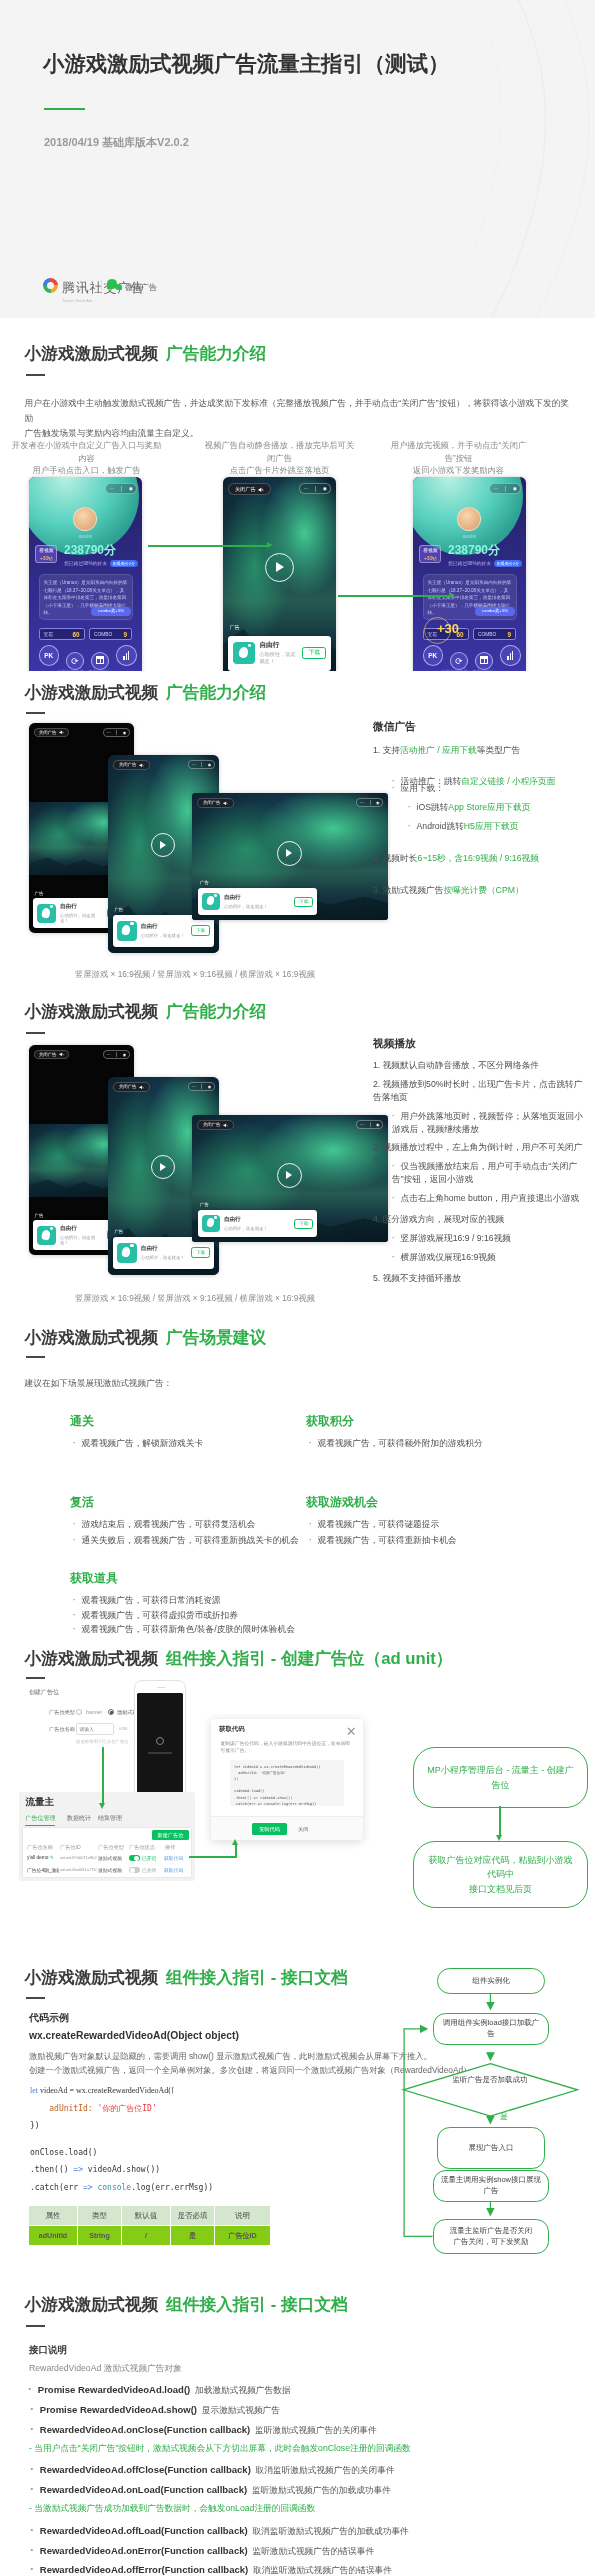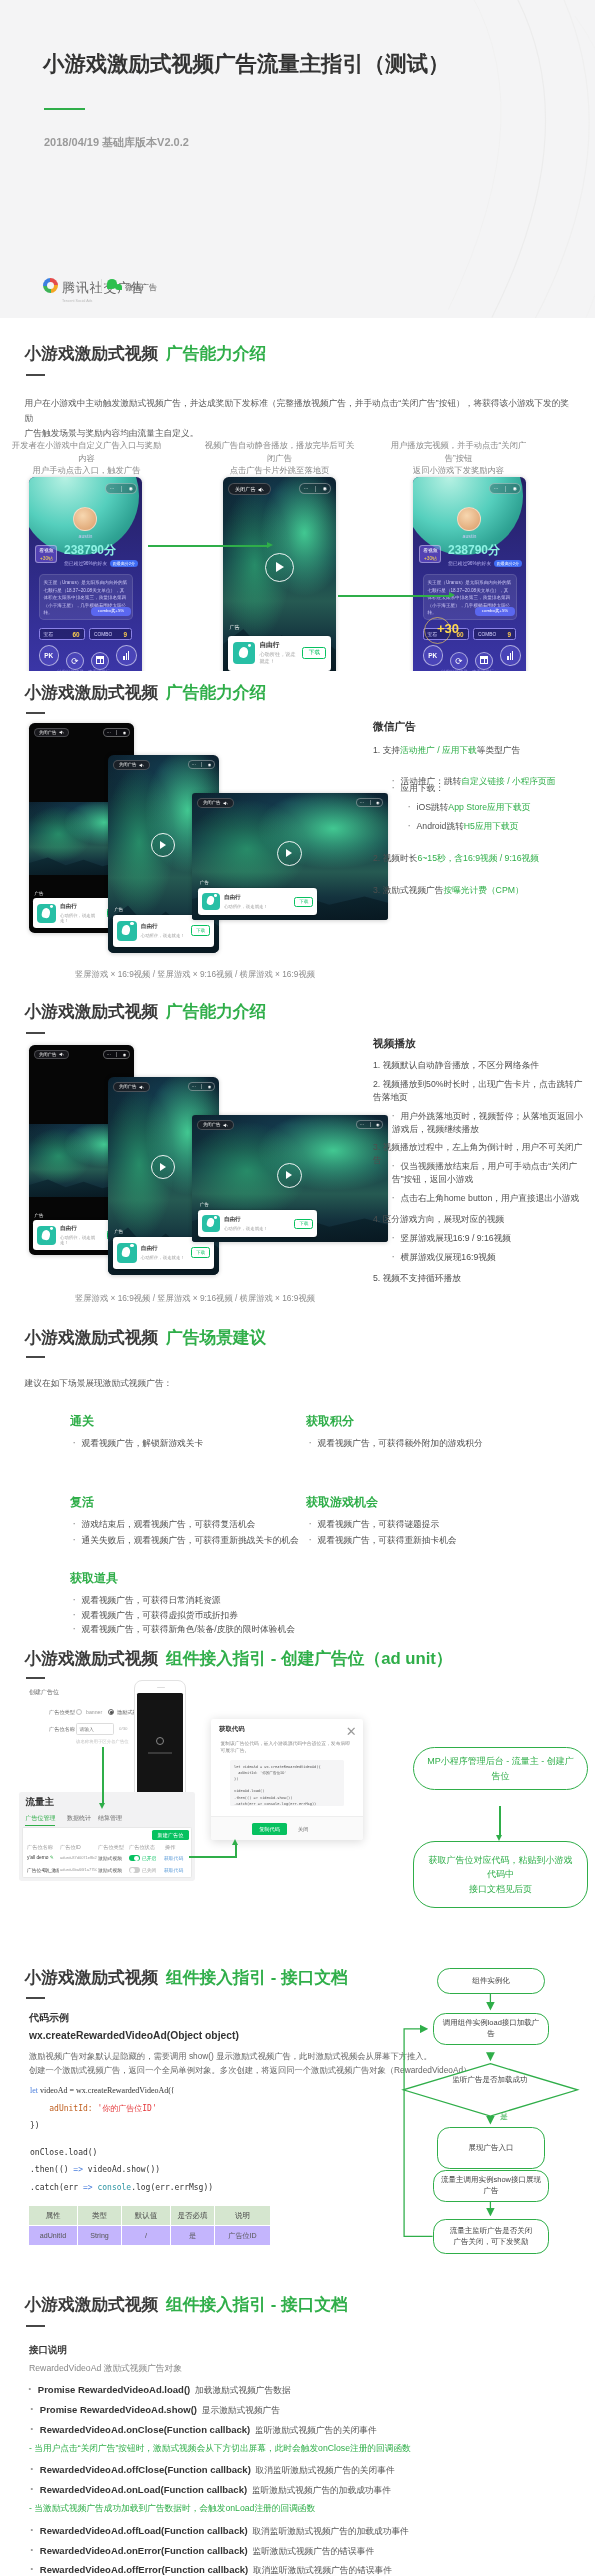--- a/index.html
+++ b/index.html
@@ -57,21 +57,21 @@
   .vl{position:absolute;width:1.6px;background:var(--ac);z-index:6;}
   .vl.d::after{content:"";position:absolute;bottom:-5.6px;left:-2.8px;border-top:6.4px solid var(--ac);border-left:3.6px solid transparent;border-right:3.6px solid transparent;}
   .vl.u::before{content:"";position:absolute;top:-5.6px;left:-2.8px;border-bottom:6.4px solid var(--ac);border-left:3.6px solid transparent;border-right:3.6px solid transparent;}
   
   .code{font-family:"DejaVu Sans Mono",monospace;font-size:8px;white-space:pre;color:#333;}
   .ck{color:#4a7edc;}.ca{color:#c06021;}.cs{color:#e4393c;}.cb{color:#2e95a3;}
   
   .trow{position:absolute;display:flex;}
   .trow div{height:19px;display:flex;align-items:center;justify-content:center;border-right:0.8px solid #fff;}
   .thead div{background:#d5e6cf;color:#4a4a4a;font-size:7.5px;}
-  .tbody div{background:#c4b5fd;color:#555;font-size:7.1px;}
+  .tbody div{background:#84cc16;color:#555;font-size:7.1px;font-weight:bold;}
   
   .nbox{position:absolute;border:1.2px solid var(--ac);border-radius:12.7px;background:#fff;color:#444;font-size:7.5px;line-height:1.45;display:flex;align-items:center;justify-content:center;text-align:center;padding:1.6px 6.4px;}
   .fbox{position:absolute;border:1.6px solid var(--ac);border-radius:22px;color:var(--ac);font-size:9px;line-height:1.6;display:flex;flex-direction:column;align-items:center;justify-content:center;text-align:center;padding:4.8px 11px;}
   .tg{position:absolute;width:11px;height:6.4px;border-radius:3.2px;}
   .tg::after{content:"";position:absolute;width:4.8px;height:4.8px;background:#fff;border-radius:50%;top:0.8px;}
   .tg.on{background:var(--wx);}.tg.on::after{right:0.8px;}
   .tg.off{background:#cdcdcd;}.tg.off::after{left:0.8px;}
   .radio{position:absolute;width:6.4px;height:6.4px;border:0.8px solid #c0c0c0;border-radius:50%;background:#fff;}
   .radio.sel{border-color:#666;}
   .radio.sel::after{content:"";position:absolute;left:1.2px;top:1.2px;width:2.4px;height:2.4px;background:#555;border-radius:50%;}
@@ -546,21 +546,21 @@
     <div class="abs" style="left:0;right:0;bottom:0;height:24px;background:#fafafa;border-top:0.8px solid #eee;border-radius:0 0 2.4px 2.4px;">
       <div class="abs f65 ctr" style="left:41px;top:5.6px;width:35px;height:12.7px;line-height:12.7px;background:var(--wx);color:#fff;border-radius:1.6px;">复制代码</div>
       <div class="abs f65" style="left:87px;top:8.7px;color:#666;">关闭</div>
     </div>
   </div>
 
   <div class="vl d" style="left:102px;top:111px;height:56px;"></div>
   <div class="hl" style="left:189px;top:220px;width:48px;"></div>
   <div class="vl u" style="left:235px;top:209px;height:12px;"></div>
 
-  <div class="fbox" style="left:413px;top:111px;width:175px;height:43px;">
+  <div class="fbox" style="left:413px;top:111px;width:175px;height:61px;">
       <span>MP小程序管理后台 - 流量主 - 创建广告位</span>
     </div>
   <div class="vl d" style="left:499px;top:170px;height:29px;"></div>
   <div class="fbox" style="left:413px;top:205px;width:175px;height:67px;">
     <span>获取广告位对应代码，粘贴到小游戏代码中</span>
       <span>接口文档见后页</span>
   </div>
 </div>
 
 <div class="sec" style="height:325px;">

